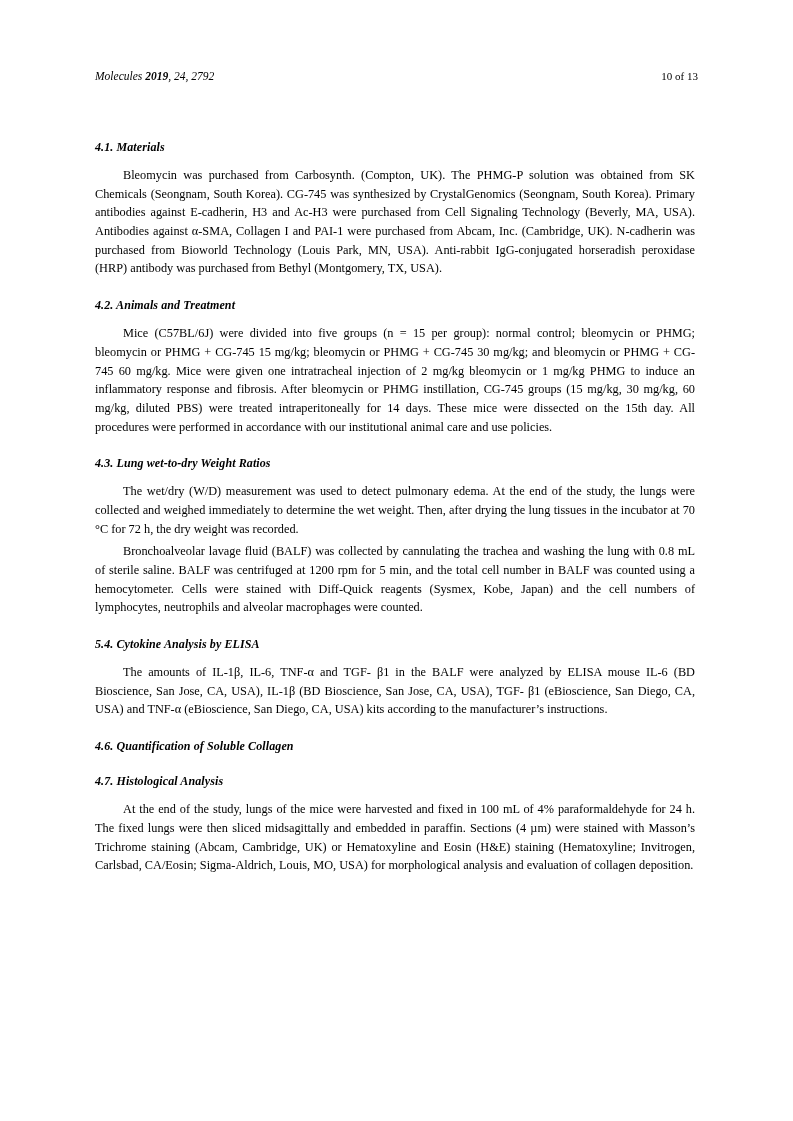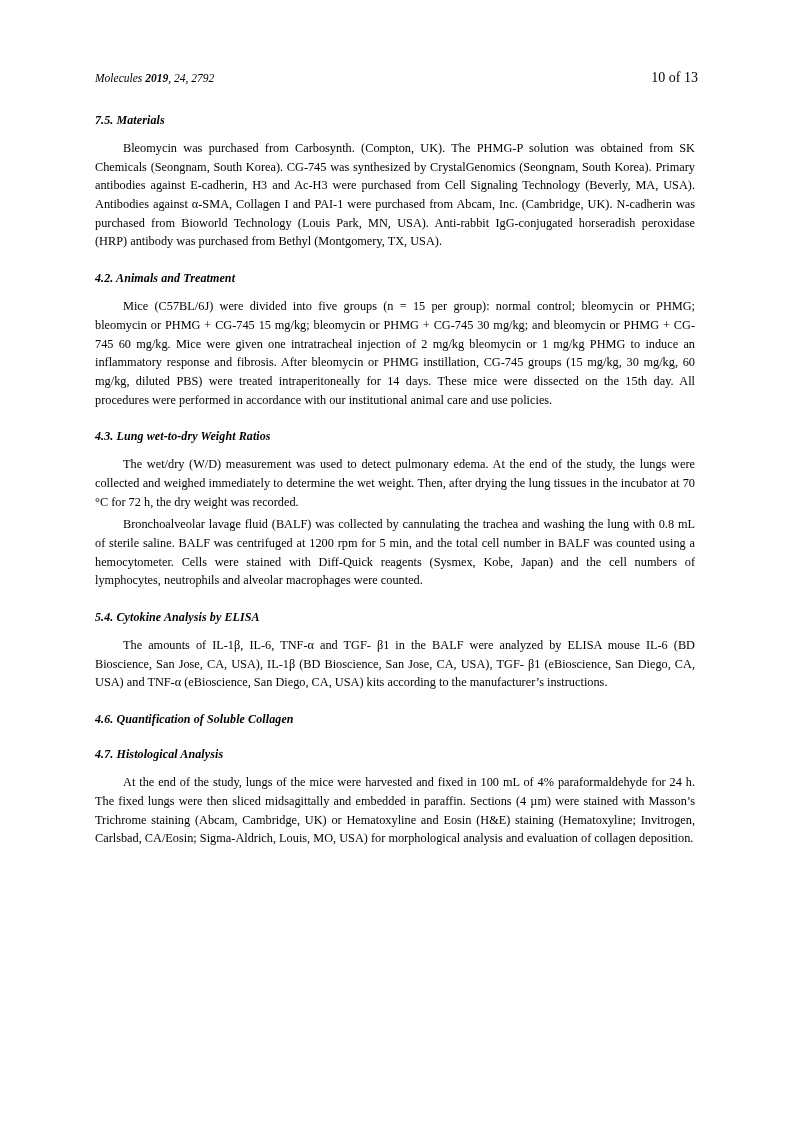--- a/index.html
+++ b/index.html
@@ -19,31 +19,31 @@
     width: 793px;
     height: 1121px;
     box-sizing: border-box;
     padding: 70px 95px 60px 95px;
   }
   .header {
     display: flex;
     justify-content: space-between;
     align-items: baseline;
     font-size: 11.5px;
-    margin-bottom: 27px;
+    margin-bottom: 58px;
   }
   .header-left {
     font-style: italic;
   }
   .header-left .vol {
     font-weight: bold;
     font-style: italic;
   }
   .header-right {
-    font-size: 14px;
+    font-size: 11px;
     font-style: normal;
   }
   h2.section-title {
     font-size: 13px;
     font-weight: bold;
     margin: 0 0 20px 0;
     letter-spacing: 0.1px;
   }
   h3.subsection-title {
     font-size: 12px;
@@ -73,21 +73,21 @@
     <div class="header-left">
       <span>Molecules</span>
       <span class="vol">2019</span><span>, 24, 2792</span>
     </div>
     <div class="header-right">10 of 13</div>
   </div>
 
   <div class="content">
 
 
-    <h3 class="subsection-title">7.5. Materials</h3>
+    <h3 class="subsection-title">4.1. Materials</h3>
     <p class="body-text">Bleomycin was purchased from Carbosynth. (Compton, UK). The PHMG-P solution was obtained from SK Chemicals (Seongnam, South Korea). CG-745 was synthesized by CrystalGenomics (Seongnam, South Korea). Primary antibodies against E-cadherin, H3 and Ac-H3 were purchased from Cell Signaling Technology (Beverly, MA, USA). Antibodies against α-SMA, Collagen I and PAI-1 were purchased from Abcam, Inc. (Cambridge, UK). N-cadherin was purchased from Bioworld Technology (Louis Park, MN, USA). Anti-rabbit IgG-conjugated horseradish peroxidase (HRP) antibody was purchased from Bethyl (Montgomery, TX, USA).</p>
 
     <h3 class="subsection-title">4.2. Animals and Treatment</h3>
     <p class="body-text">Mice (C57BL/6J) were divided into five groups (n = 15 per group): normal control; bleomycin or PHMG; bleomycin or PHMG + CG-745 15 mg/kg; bleomycin or PHMG + CG-745 30 mg/kg; and bleomycin or PHMG + CG-745 60 mg/kg. Mice were given one intratracheal injection of 2 mg/kg bleomycin or 1 mg/kg PHMG to induce an inflammatory response and fibrosis. After bleomycin or PHMG instillation, CG-745 groups (15 mg/kg, 30 mg/kg, 60 mg/kg, diluted PBS) were treated intraperitoneally for 14 days. These mice were dissected on the 15th day. All procedures were performed in accordance with our institutional animal care and use policies.</p>
 
     <h3 class="subsection-title">4.3. Lung wet-to-dry Weight Ratios</h3>
     <p class="body-text">The wet/dry (W/D) measurement was used to detect pulmonary edema. At the end of the study, the lungs were collected and weighed immediately to determine the wet weight. Then, after drying the lung tissues in the incubator at 70 °C for 72 h, the dry weight was recorded.</p>
 
     <p class="body-text">Bronchoalveolar lavage fluid (BALF) was collected by cannulating the trachea and washing the lung with 0.8 mL of sterile saline. BALF was centrifuged at 1200 rpm for 5 min, and the total cell number in BALF was counted using a hemocytometer. Cells were stained with Diff-Quick reagents (Sysmex, Kobe, Japan) and the cell numbers of lymphocytes, neutrophils and alveolar macrophages were counted.</p>
 

